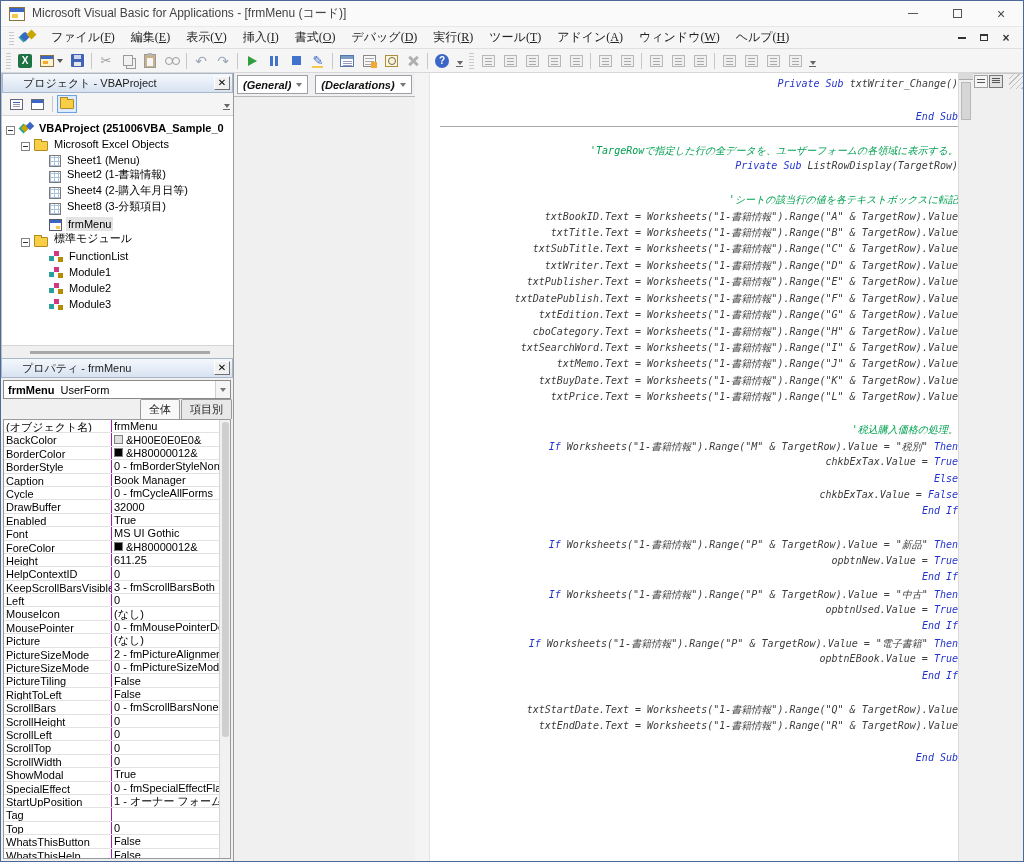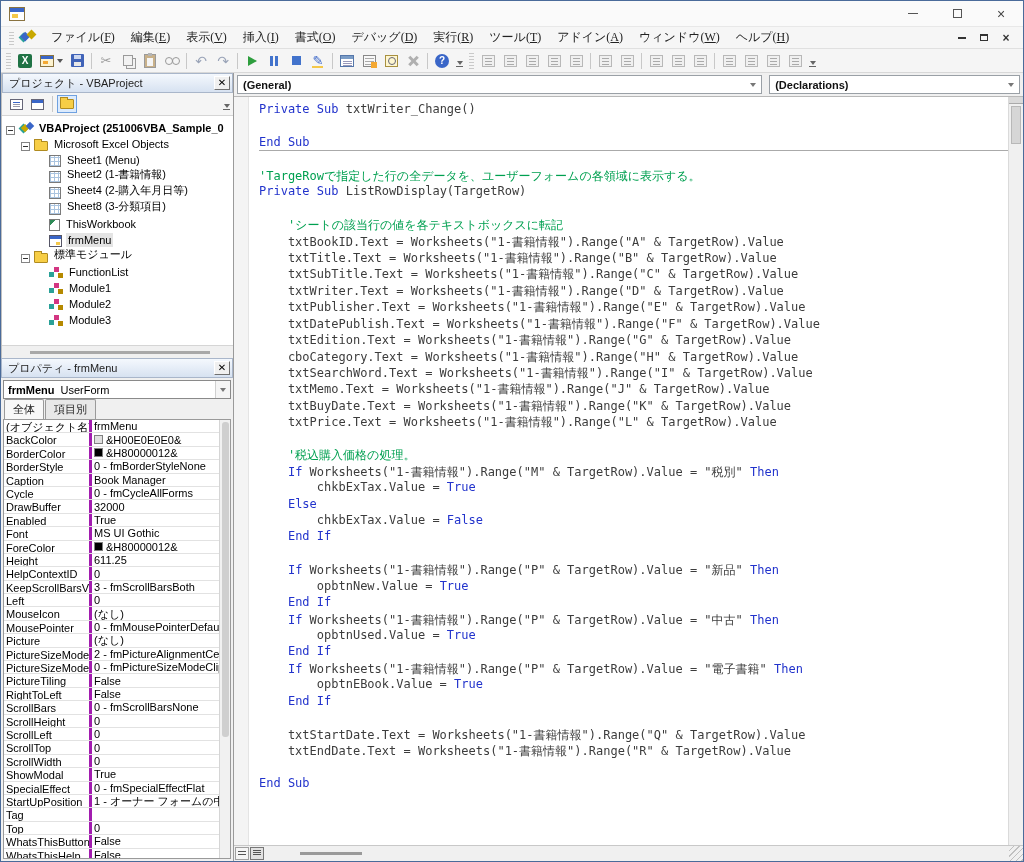--- a/index.html
+++ b/index.html
@@ -109,21 +109,21 @@
   .tbi-generic { width:13px; height:12px; border:1px solid #b8b8b8; background:#f0f0f0; }
   .tbi-generic::before { content:""; position:absolute; left:2px; top:2px; width:7px; height:1px;
     background:#aaa; box-shadow:0 3px 0 #aaa, 0 6px 0 #aaa; }
 
   
   .main { flex:1; display:flex; min-height:0; }
   .leftcol { width:233px; flex:none; display:flex; flex-direction:column; border-right:1px solid #9a9a9a;
     background:#f0f0f0; }
 
   .panel-head { height:20px; background:linear-gradient(#f4f8fd,#d7e2f1); border:1px solid #a9b6ca;
-    display:flex; align-items:center; padding:0 2px 0 6px; flex:none; }
+    display:flex; align-items:center; padding:0 2px 0 20px; flex:none; }
   .panel-head .ptitle { font-size:11px; color:#222; flex:1; white-space:nowrap; overflow:hidden; }
   .pclose { width:16px; height:14px; background:#f0f0f0; border:1px solid; border-color:#fff #707070 #707070 #fff;
     font-size:10px; font-weight:bold; line-height:12px; text-align:center; color:#000; flex:none; }
 
   
   .project-panel { height:285px; flex:none; display:flex; flex-direction:column; background:#fff;
     border-left:1px solid #c0c0c0; }
   .ptool { height:23px; background:#f5f5f5; border-bottom:1px solid #d5d5d5; display:flex;
     align-items:center; padding-left:4px; flex:none; }
   .ptool-btn { width:20px; height:18px; display:flex; align-items:center; justify-content:center; margin-right:1px; }
@@ -175,50 +175,50 @@
   
   .props-panel { flex:1; display:flex; flex-direction:column; min-height:0; background:#f0f0f0; }
   .objsel { height:19px; margin:2px 2px 1px 2px; background:#fff; border:1px solid #8a8a8a;
     display:flex; align-items:center; padding-left:4px; font-size:11px; flex:none; }
   .objsel .oname { font-weight:bold; }
   .objsel .otype { margin-left:6px; }
   .objsel .ddbtn { margin-left:auto; width:15px; height:100%; display:flex; align-items:center;
     justify-content:center; background:#f5f5f5; border-left:1px solid #d0d0d0; }
   .dd-tri { width:0; height:0; border-left:3px solid transparent; border-right:3px solid transparent;
     border-top:4px solid #777; }
-  .ptabs { height:19px; display:flex; align-items:flex-end; padding-left:3px; flex:none; }
+  .ptabs { height:19px; display:flex; align-items:flex-end; padding-left:3px; flex:none;justify-content:flex-end; }
   .ptab { font-size:11px; padding:2px 8px 2px 8px; border:1px solid #9a9a9a; border-bottom:none;
     background:#e8e8e8; border-radius:2px 2px 0 0; margin-right:1px; color:#222; }
   .ptab.active { background:#f8f8f8; position:relative; z-index:2; }
   .pgrid-wrap { flex:1; margin:0 2px 2px 2px; border:1px solid #9a9a9a; background:#fff;
     position:relative; overflow:hidden; display:flex; }
   .pgrid { flex:1; overflow:hidden; }
   .prow { display:flex; height:13.4px; border-bottom:1px solid #e2e2e2; font-size:11px; line-height:12px; }
-  .pname { width:88px; flex:none; border-right:3px solid #a21caf; padding:1px 2px; overflow:hidden;
+  .pname { width:108px; flex:none; border-right:1px solid #a21caf; padding:1px 2px; overflow:hidden;
     white-space:nowrap; color:#000; }
   .pval { flex:1; padding:1px 2px; overflow:hidden; white-space:nowrap; color:#000; display:flex; align-items:center; }
   .swatch { width:9px; height:9px; border:1px solid #808080; display:inline-block; margin-right:3px; flex:none; }
   .vscroll { width:11px; flex:none; background:#f1f1f1; border-left:1px solid #d5d5d5; position:relative; }
   .vscroll .thumb { position:absolute; left:2px; top:2px; width:7px; height:72%; background:#cfcfcf; border-radius:3px; }
 
   
-  .codewin { flex:1; display:flex; flex-direction:column; min-width:0; background:#f0f0f0; }
+  .codewin { flex:1; display:flex; flex-direction:row; min-width:0; background:#f0f0f0;font-style:italic; }
   .codehead { height:24px; display:flex; align-items:center; padding:2px 3px; gap:7px; flex:none;
     background:#f0f0f0; border-bottom:1px solid #b8b8b8; }
   .cdd { height:19px; background:#fff; border:1px solid #9aa0a6; display:flex; align-items:center;
     padding-left:5px; font-size:11px; font-weight:bold; color:#111; }
   .cdd .ddbtn { margin-left:auto; width:16px; height:100%; display:flex; align-items:center;
     justify-content:center; }
   .cdd.general { flex:68; }
   .cdd.declarations { flex:32; }
 
   .codebody { flex:1; display:flex; min-height:0; background:#fff; position:relative; }
   .marginbar { width:15px; flex:none; background:#f4f4f4; border-right:1px solid #e4e4e4; }
   .codelines { flex:1; overflow:hidden; padding:5px 0 0 10px;
-    font-family:"DejaVu Sans Mono","Liberation Mono",monospace; font-size:12px; }
+    font-family:"DejaVu Sans Mono","Liberation Mono",monospace; font-size:10px;text-align:right; }
   .cline { height:16.45px; white-space:pre; color:#3c3c3c; }
   .cline.sep { border-bottom:1px solid #aaa; margin-right:0; }
   .tok-k { color:#2233cc; }
   .tok-c { color:#00a050; }
   .codevscroll { width:15px; flex:none; background:#f0f0f0; border-left:1px solid #dadada; position:relative; }
   .codevscroll .split { position:absolute; top:0; left:0; right:0; height:7px; background:#dadada;
     border-bottom:1px solid #aaa; }
   .codevscroll .thumb { position:absolute; top:9px; left:2px; width:10px; height:38px; background:#d6d6d6;
     border:1px solid #b8b8b8; }
 
@@ -235,20 +235,21 @@
   .resize-grip { width:14px; height:100%; flex:none;
     background:repeating-linear-gradient(135deg,transparent 0 3px,#c0c0c0 3px 4px); }
 </style>
 </head>
 <body>
 
 <div class="window">
 
   <div class="titlebar">
     <span class="app-icon"></span>
+    <span class="title">Microsoft Visual Basic for Applications - [frmMenu (コード)]</span>
     <span class="win-controls">
       <span class="wc">
           <span class="bar"></span>
         </span>
       <span class="wc">
           <span class="box"></span>
         </span>
       <span class="wc close">×</span>
     </span>
   </div>
@@ -442,25 +443,20 @@
             </span>
             <span class="trow">
               <span class="spacer" style="width: 47px;"></span>
               <span class="ti ti-sheet"></span>
               <span class="tlabel">Sheet4 (2-購入年月日等)</span>
             </span>
             <span class="trow">
               <span class="spacer" style="width: 47px;"></span>
               <span class="ti ti-sheet"></span>
               <span class="tlabel">Sheet8 (3-分類項目)</span>
-            </span>
-            <span class="trow">
-              <span class="spacer" style="width: 47px;"></span>
-              <span class="ti ti-workbook"></span>
-              <span class="tlabel">ThisWorkbook</span>
             </span>
             <span class="trow selected">
               <span class="spacer" style="width: 47px;"></span>
               <span class="ti ti-formicon"></span>
               <span class="tlabel">frmMenu</span>
             </span>
             <span class="trow">
               <span class="spacer" style="width: 19px;"></span>
               <span class="exp"></span>
               <span class="ti ti-folder"></span>

